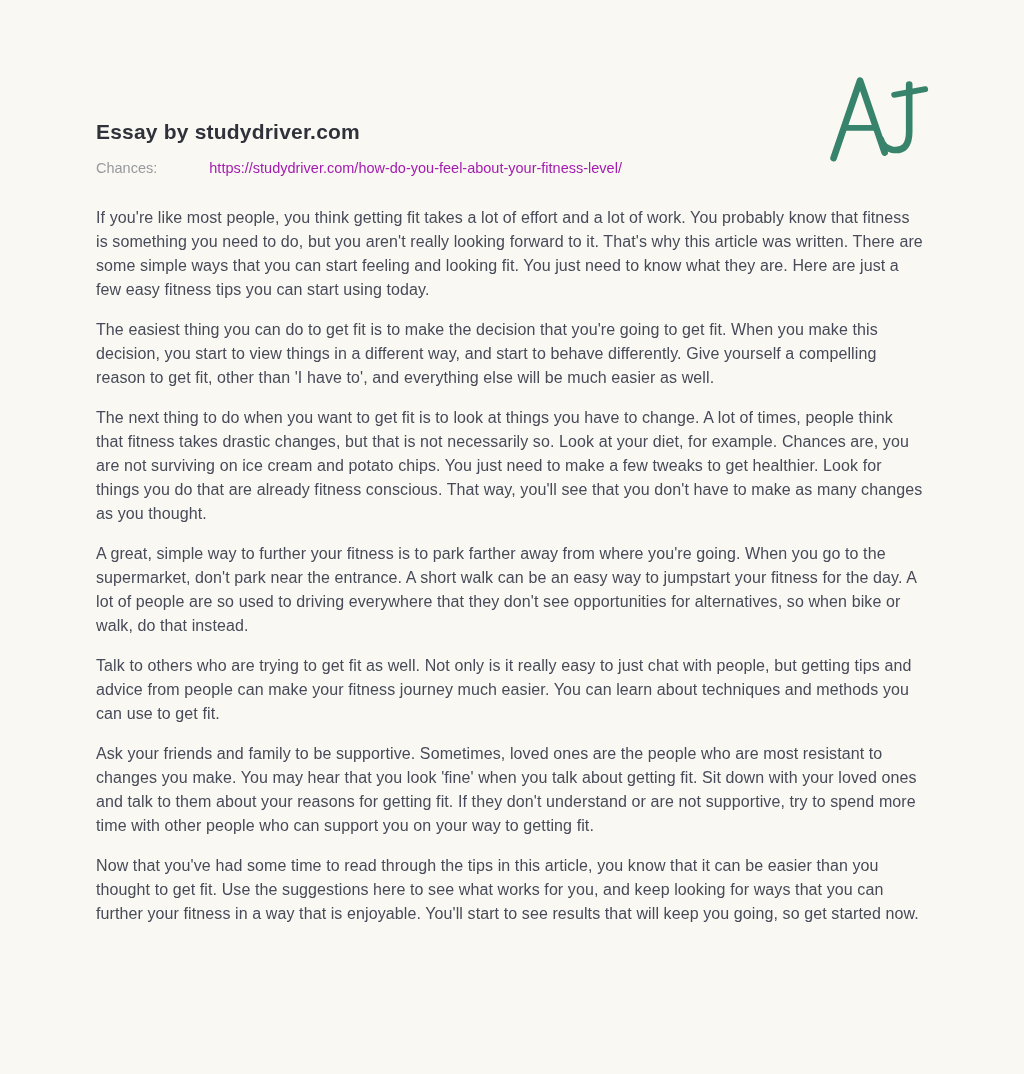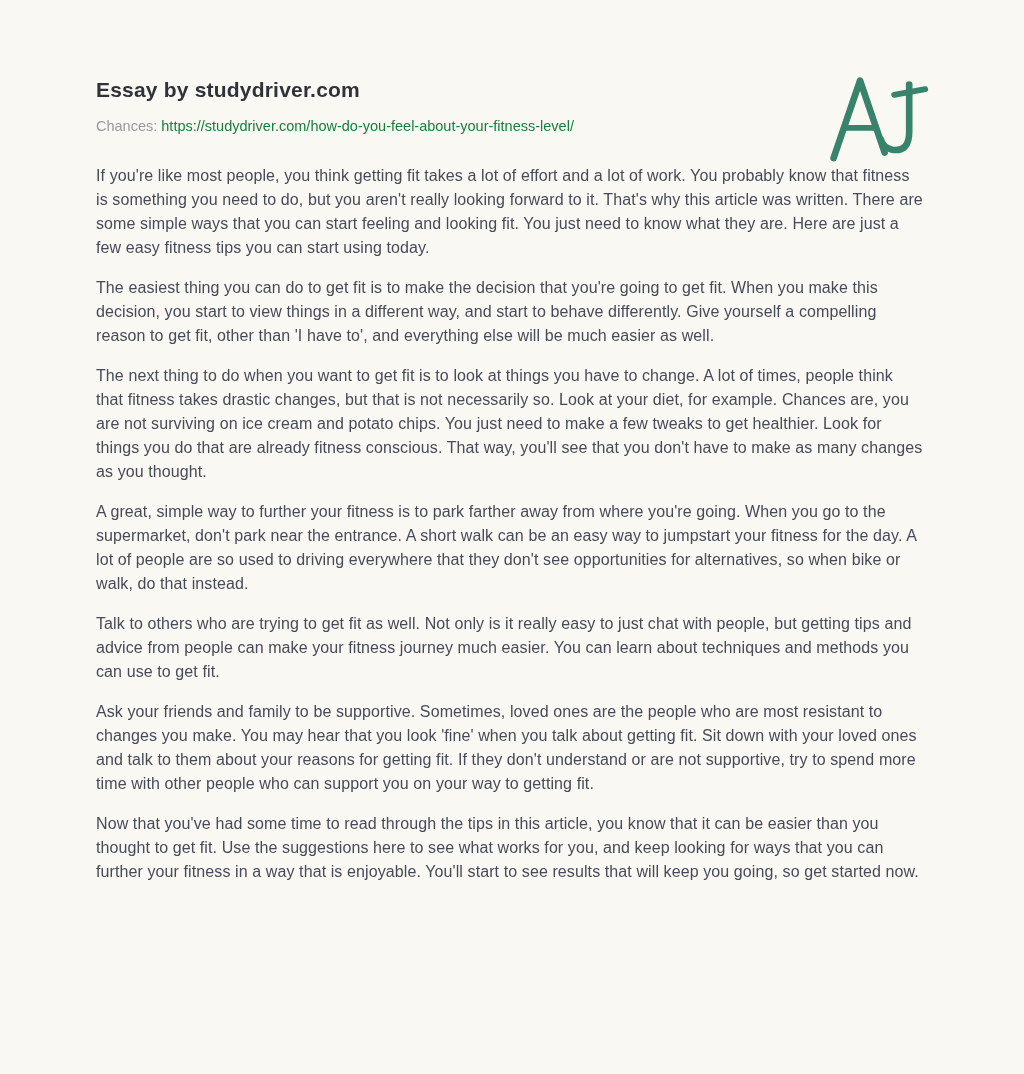--- a/index.html
+++ b/index.html
@@ -9,36 +9,37 @@
     -webkit-font-smoothing: antialiased;
   }
   .page {
     position: relative;
     width: 1024px;
     height: 1074px;
     background: #faf8f2;
     overflow: hidden;
   }
   .content {
-    padding: 78px 100px 0 96px;
+    padding: 120px 100px 0 96px;
   }
   .site-title {
     font-size: 21px;
     font-weight: 700;
     color: #30323b;
     letter-spacing: 0.2px;
   }
   .source-line {
     margin-top: 16px;
     font-size: 14.5px;
     color: #97999e;
   }
   .source-line a {
-    color: #15803d;
+    color: #a21caf;
     text-decoration: none;
+    margin-left: 48px;
   }
   .logo {
     position: absolute;
     top: 72px;
     right: 94px;
     width: 104px;
     height: 92px;
   }
   .article-title {
     margin-top: 110px;

